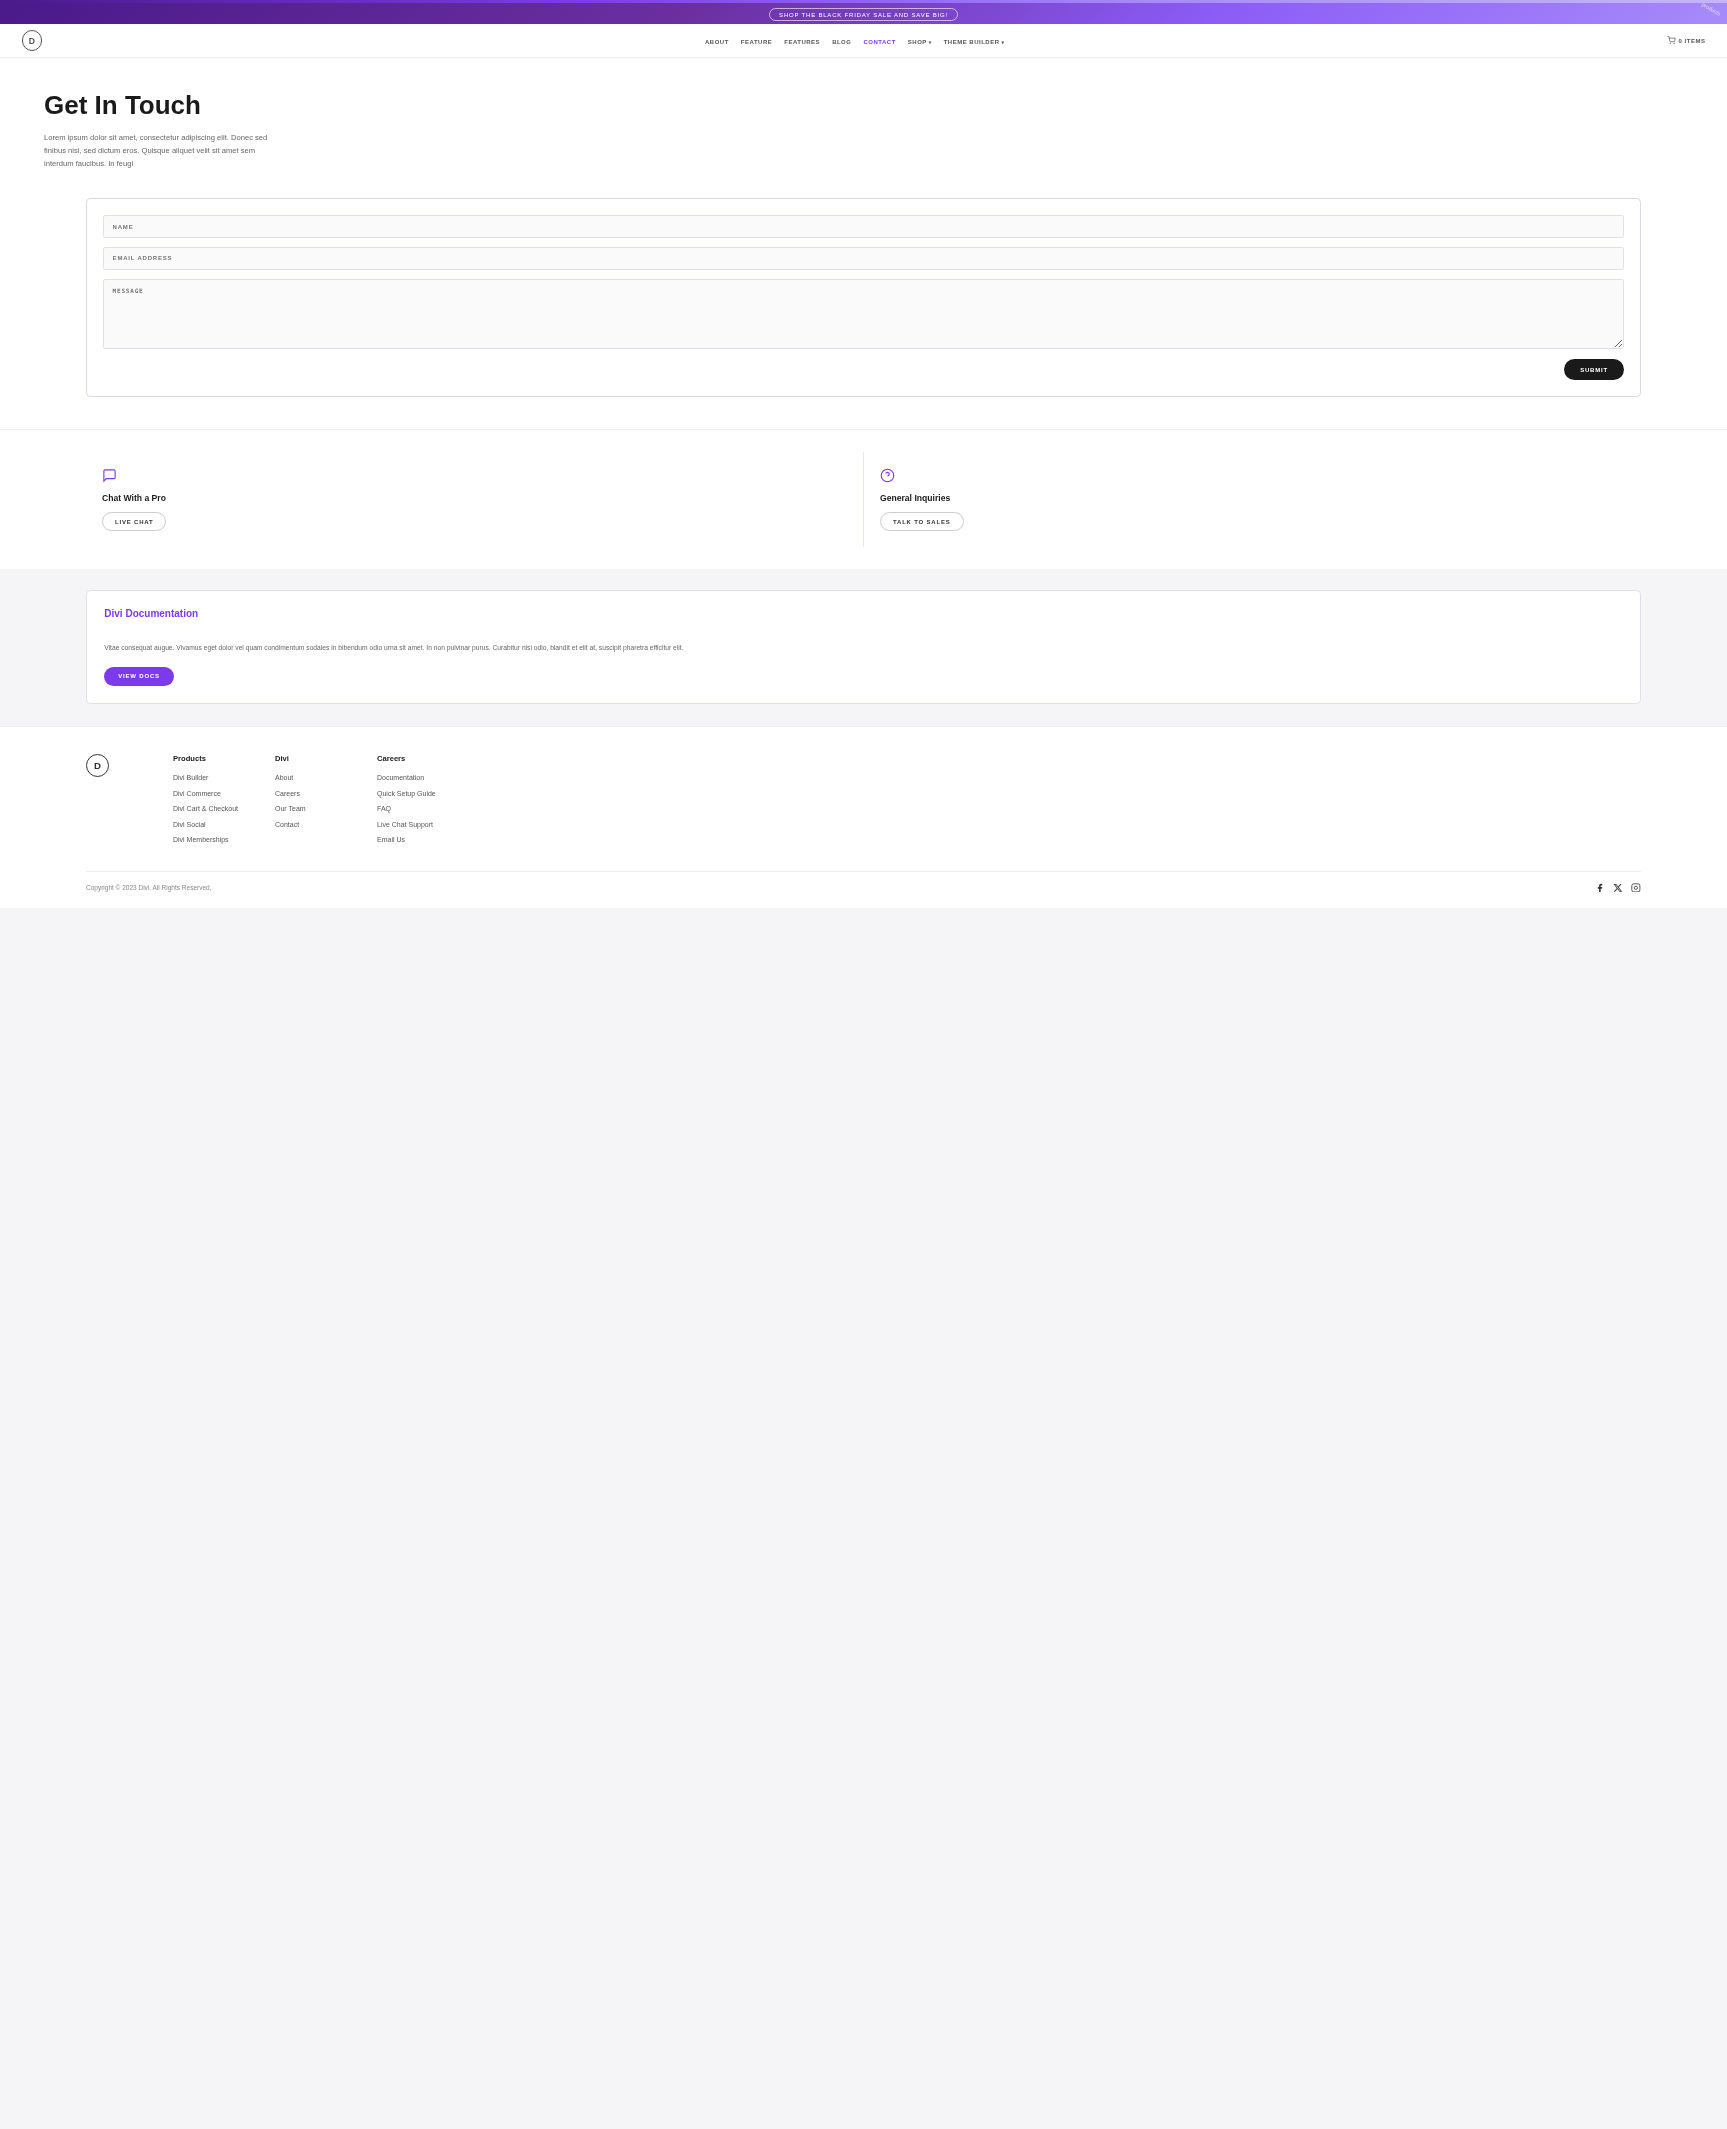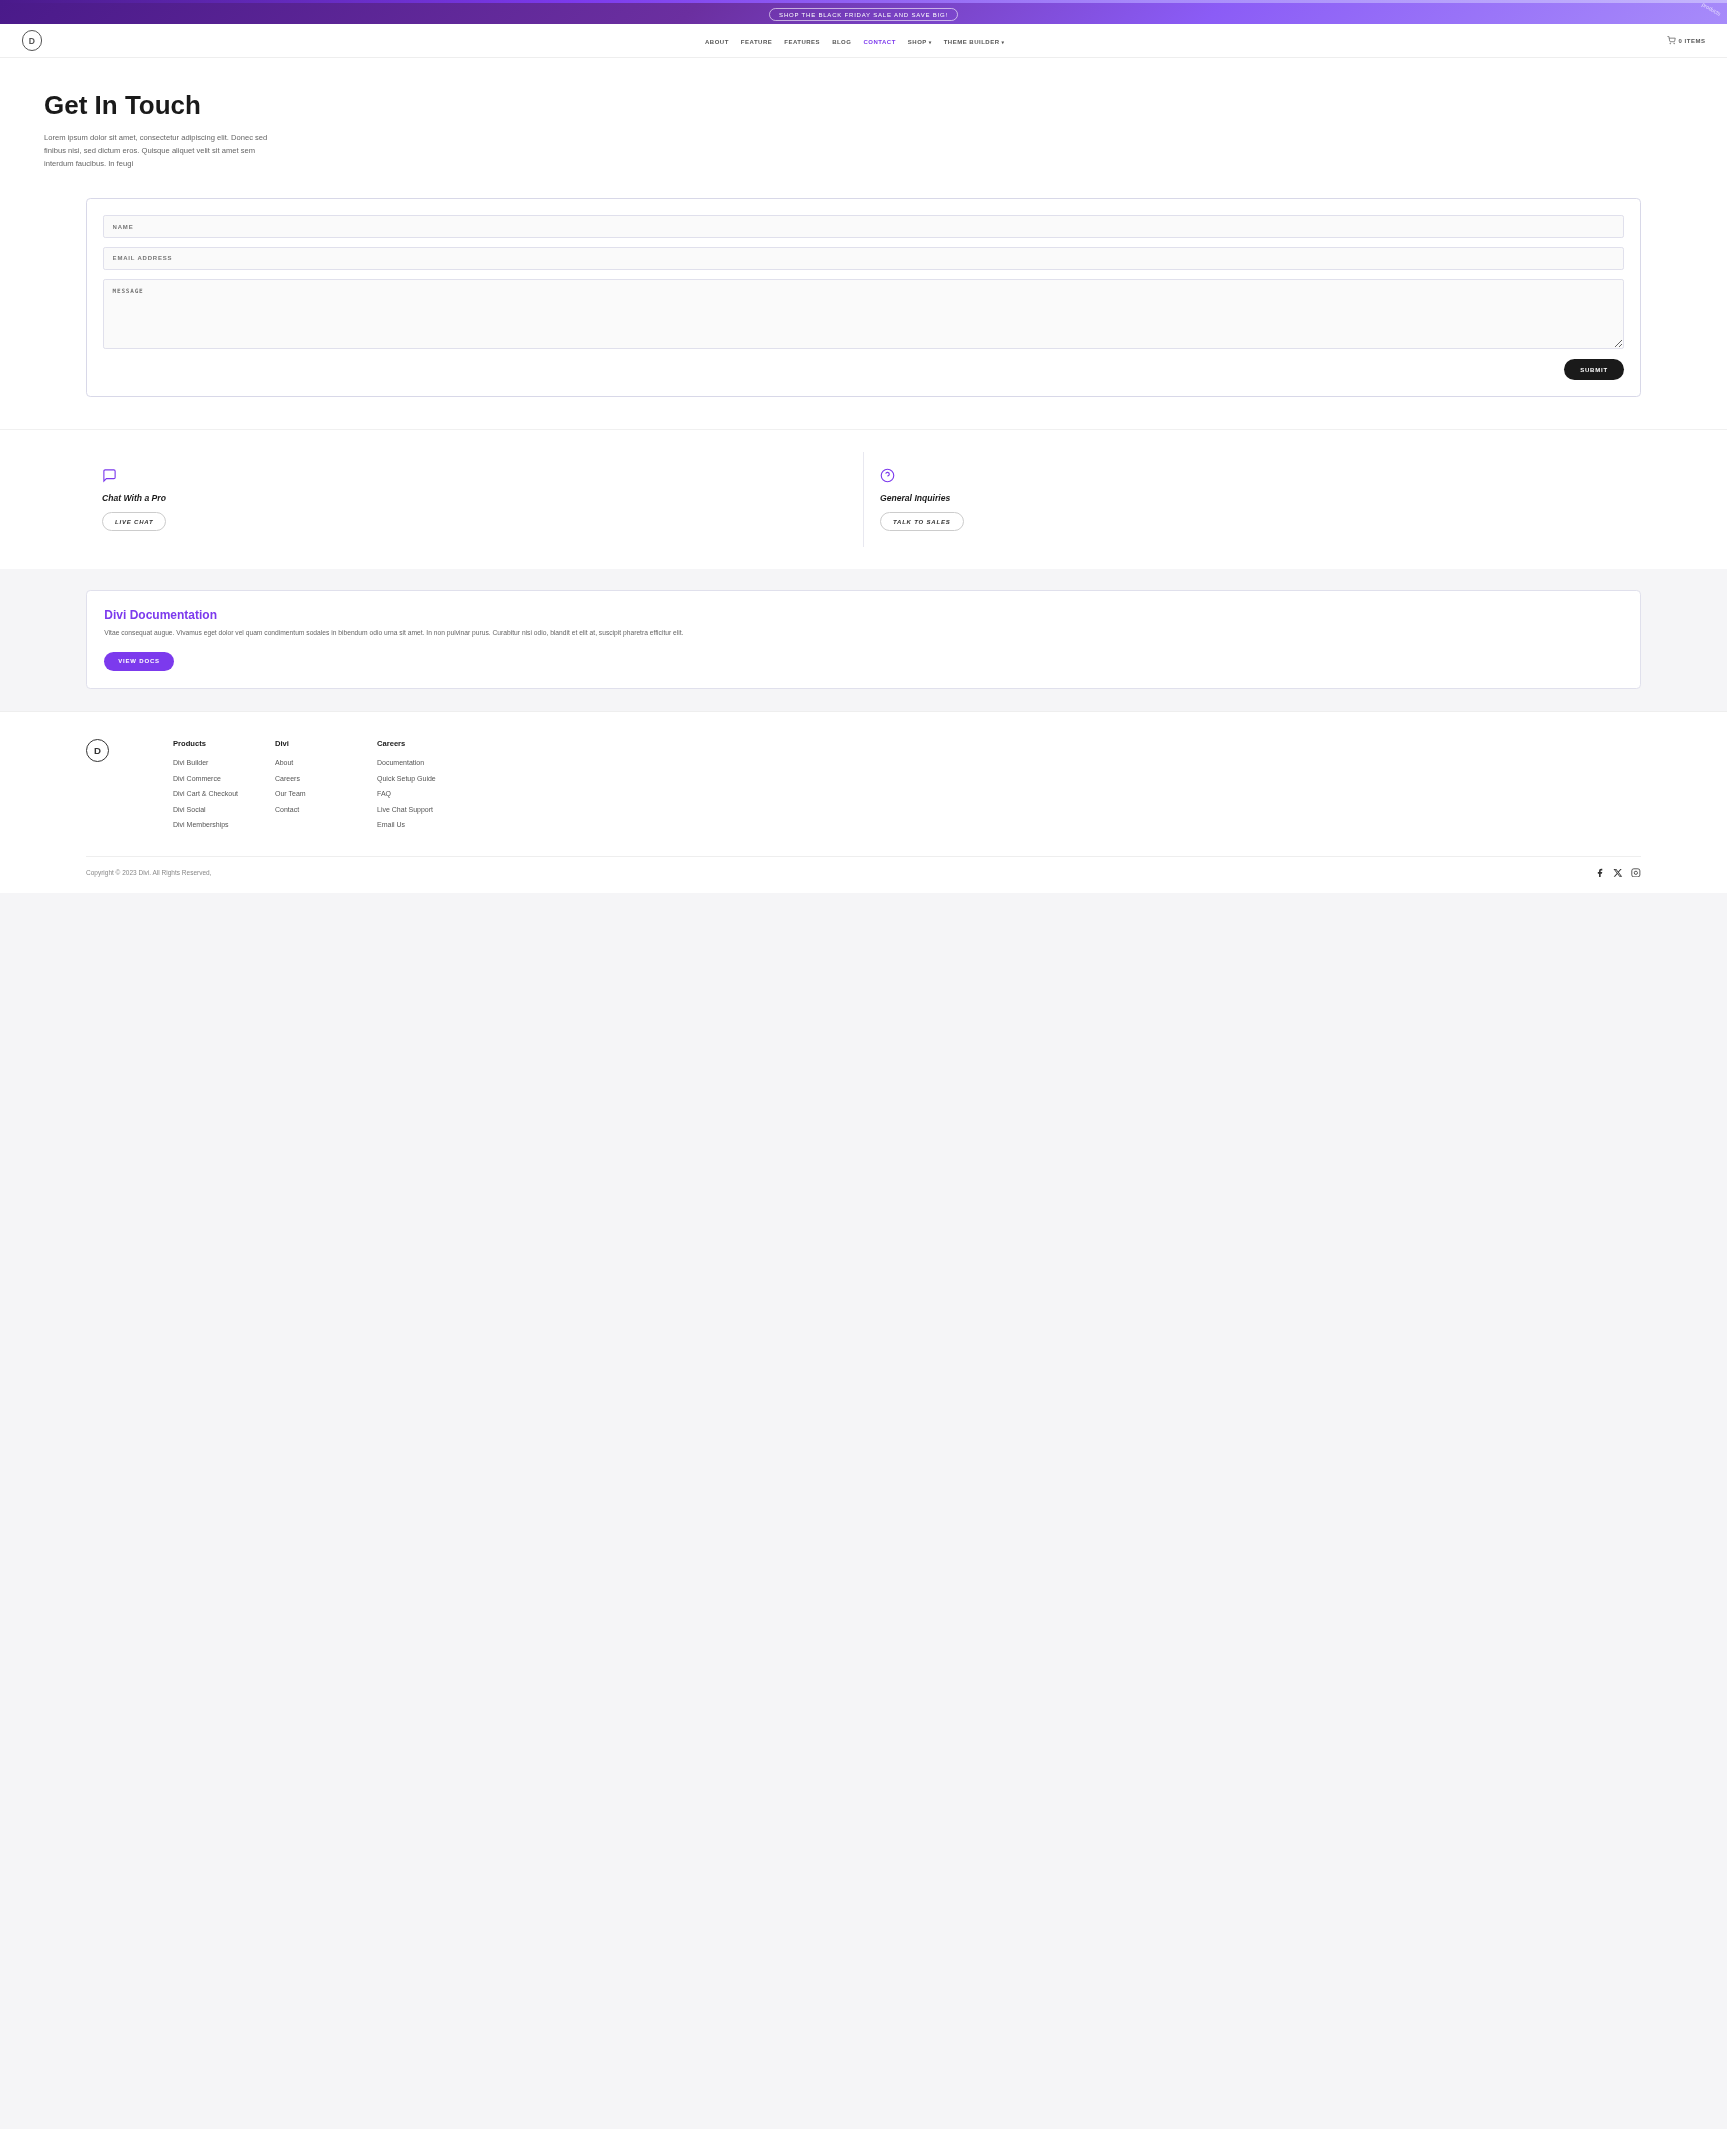--- a/index.html
+++ b/index.html
@@ -163,21 +163,20 @@
       background: #fff;
       padding: 21.6px 86px;
       display: flex;
       gap: 0;
       border-top: 0.5px solid #f0f0f0;
     }
     .contact-card {
       flex: 1;
       padding: 16px 16px;
       border-right: 0.5px solid #e8e8f0;
-      font-style: italic;
     }
     .contact-card:last-child { border-right: none; }
     .card-icon {
       margin-bottom: 7.6px;
     }
     .card-icon svg { width: 15px; height: 15px; color: #7c3aed; }
     .contact-card h3 {
       font-size: 8.6px;
       font-weight: 700;
       color: #1a1a1a;
@@ -206,23 +205,23 @@
       gap: 13px;
     }
     .info-card {
       flex: 1;
       background: #fff;
       border: 0.5px solid #e0e0ec;
       border-radius: 4.3px;
       padding: 17.3px;
     }
     .info-card h3 {
-      font-size: 12px;
-      font-weight: 700;
-      margin-bottom: 5px;
+      font-size: 10px;
+      font-weight: 700;
+      margin-bottom: 23px;
     }
     .info-card.purple h3 { color: #7c3aed; }
     .info-card.dark h3 { color: #1a1a1a; }
     .info-card p {
       font-size: 6.7px;
       color: #666;
       line-height: 1.7;
       margin-bottom: 13px;
     }
     .btn-filled {

